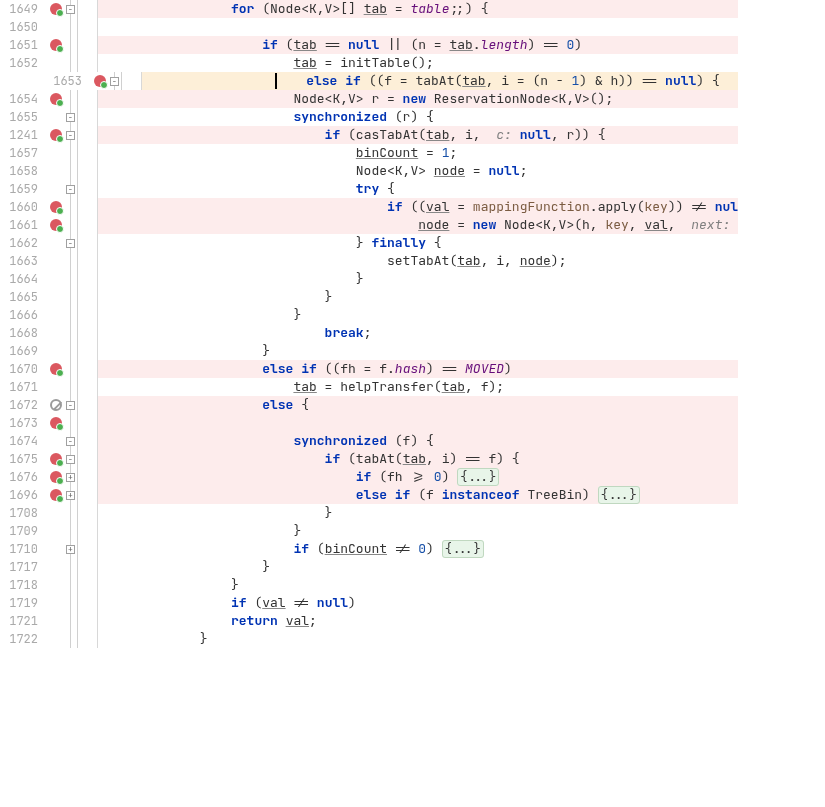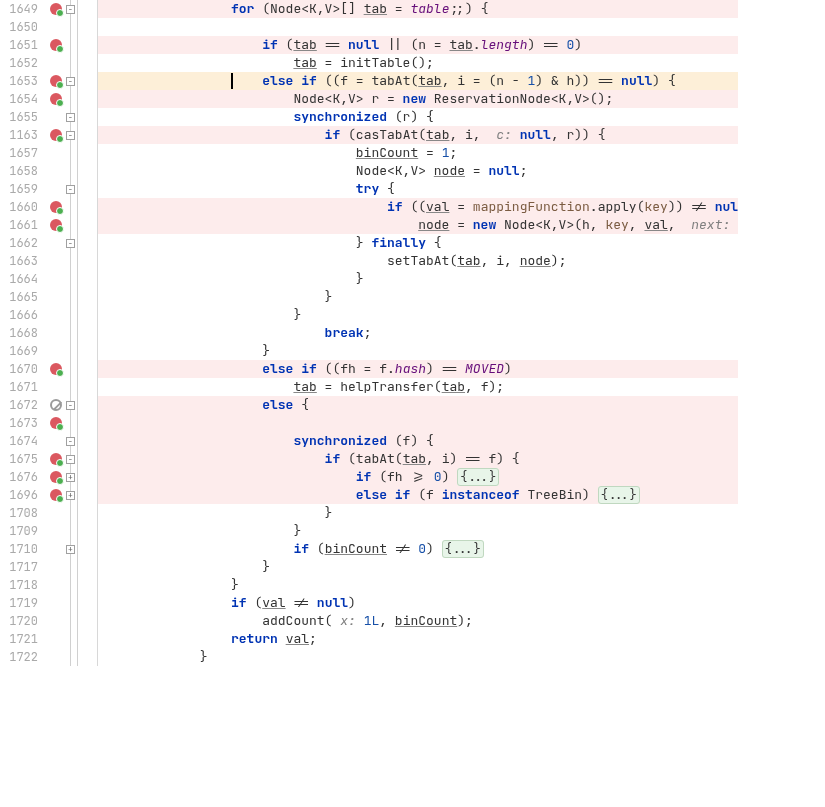--- a/index.html
+++ b/index.html
@@ -30,21 +30,21 @@
     font-family: "JetBrains Mono","Menlo","Consolas",monospace;
     font-size: 13px;
     color: var(--text);
     width: 825px;
     height: 807px;
     overflow: hidden;
   }
   #editor { display: flex; flex-direction: column; width:738px; height:807px; }
   .row { display:flex; height:18px; line-height:18px; position:relative; }
   .row.hl { background: var(--hl); }
-  .row.hlc { background: var(--hl-current); }
+  .row.hlc { background: var(--hl-current); margin-left: 44px; }
   .gutter {
     display:flex; flex:none;
     width:98px;
     background: var(--gutter-bg);
     border-right:1px solid var(--gutter-border);
   }
   .num { width:46px; text-align:right; padding-right:8px; color:var(--gutter-num); font-size:12px; }
   .icons { width:20px; display:flex; align-items:center; justify-content:center; }
   .folds { width:28px; display:flex; align-items:center; justify-content:flex-start; position:relative; }
   .fold-line { position:absolute; left:4px; top:0; bottom:0; width:1px; background:#d0d0d0; }
@@ -163,21 +163,21 @@
         <div class="folds">
           <div class="fold-line"></div>
           <div class="fold-line2"></div>
           <div class="fold-toggle">−</div>
         </div>
       </div>
       <div class="code"><span>                       </span><span class="kw">synchronized</span><span> (r) {</span></div>
     </div>
     <div class="row hl">
       <div class="gutter">
-        <div class="num">1163</div>
+        <div class="num">1241</div>
         <div class="icons">
           <div class="bp-dot"></div>
         </div>
         <div class="folds">
           <div class="fold-line"></div>
           <div class="fold-line2"></div>
           <div class="fold-toggle">−</div>
         </div>
       </div>
       <div class="code"><span>                           </span><span class="kw">if</span><span> (</span><span>casTabAt</span><span>(</span><span class="ul">tab</span><span>, i,  </span><span class="cm">c:</span><span> </span><span class="kw">null</span><span>, r)) {</span></div>
@@ -483,31 +483,20 @@
     <div class="row">
       <div class="gutter">
         <div class="num">1719</div>
         <div class="icons"></div>
         <div class="folds">
           <div class="fold-line"></div>
           <div class="fold-line2"></div>
         </div>
       </div>
       <div class="code"><span>               </span><span class="kw">if</span><span> (</span><span class="ul">val</span><span> != </span><span class="kw">null</span><span>)</span></div>
-    </div>
-    <div class="row">
-      <div class="gutter">
-        <div class="num">1720</div>
-        <div class="icons"></div>
-        <div class="folds">
-          <div class="fold-line"></div>
-          <div class="fold-line2"></div>
-        </div>
-      </div>
-      <div class="code"><span>                   addCount( </span><span class="cm">x:</span><span> </span><span class="num2">1L</span><span>, </span><span class="ul">binCount</span><span>);</span></div>
     </div>
     <div class="row">
       <div class="gutter">
         <div class="num">1721</div>
         <div class="icons"></div>
         <div class="folds">
           <div class="fold-line"></div>
           <div class="fold-line2"></div>
         </div>
       </div>

